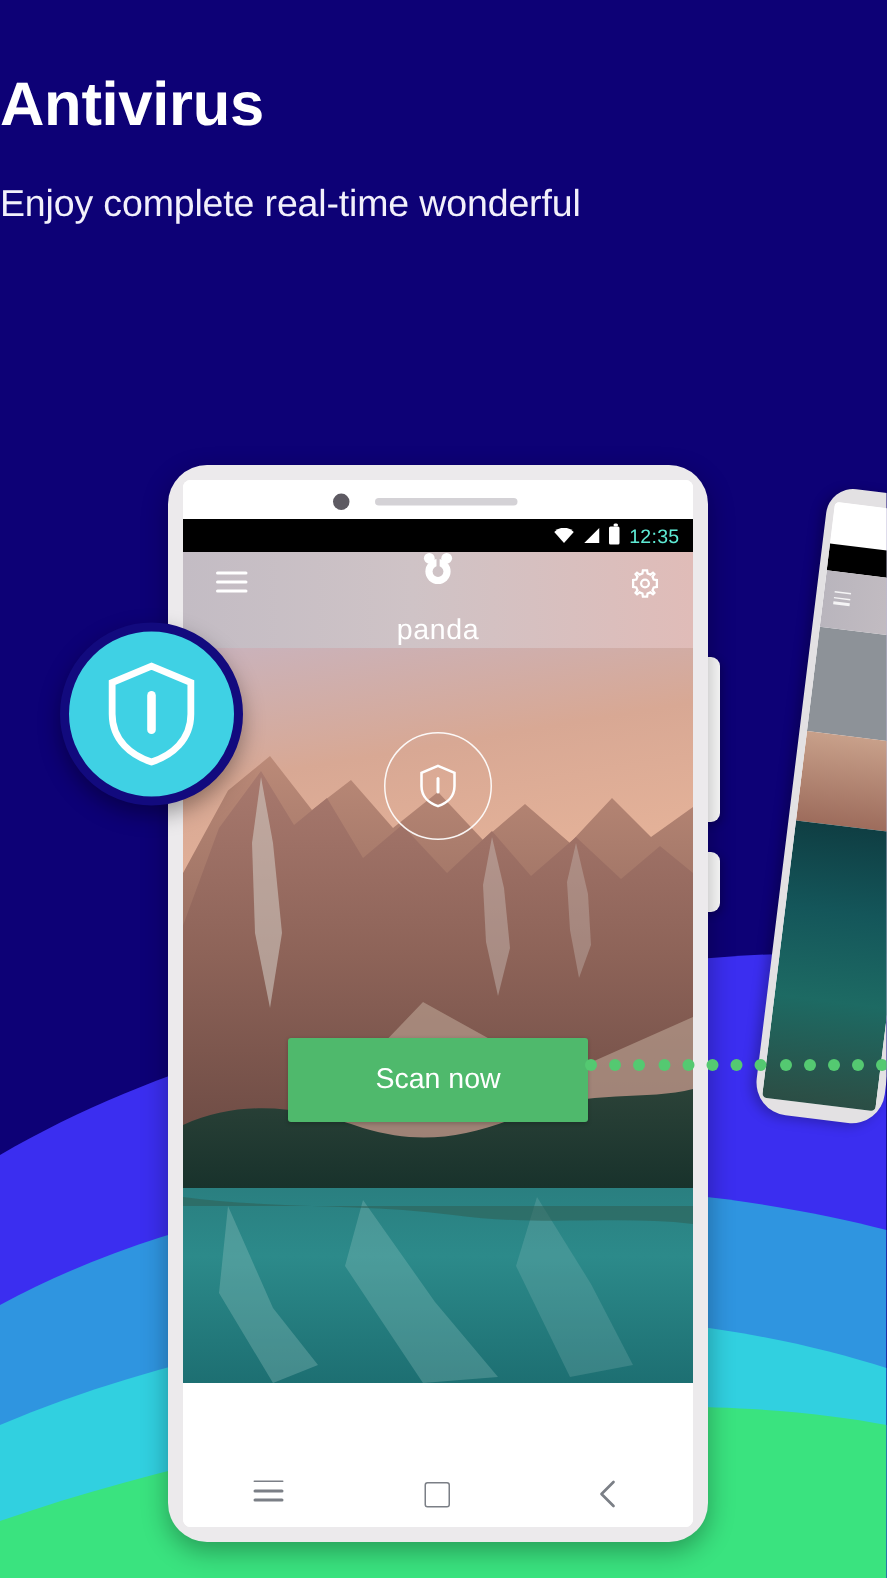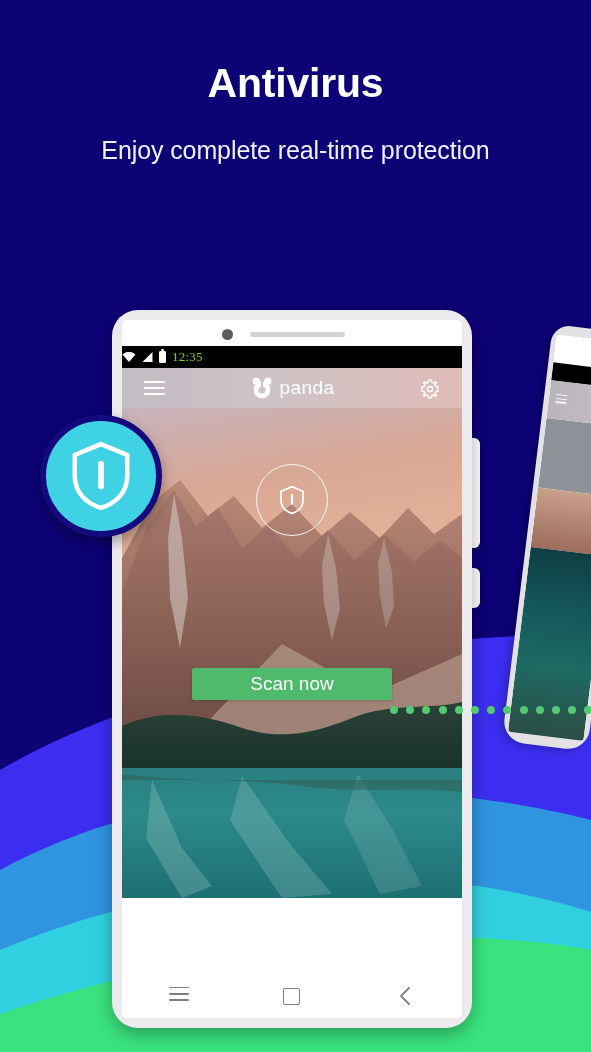--- a/index.html
+++ b/index.html
@@ -9,21 +9,21 @@
     background:#0d0176;
     position:relative;
   }
 
   
   .bg-waves{ position:absolute; left:0; top:0; width:591px; height:1052px; z-index:1; }
 
   
   .headline{
     position:absolute; left:0; top:0; width:591px; z-index:6;
-    text-align:center; padding-top:63px;
+    text-align:left; padding-top:49px;
   }
   .headline h1{
     font-size:41px; font-weight:bold; color:#ffffff;
     letter-spacing:-0.2px; line-height:1.0;
   }
   .headline p{
     margin-top:32px; font-size:25px; color:#f2f0fb; font-weight:normal;
     letter-spacing:-0.1px;
   }
 
@@ -96,37 +96,37 @@
     border-radius:50%; background:#5d5a62;
   }
   .speaker{
     position:absolute; left:128px; top:12px; width:95px; height:5px;
     border-radius:3px; background:#d4d2d6;
   }
 
   
   .statusbar{
     flex:0 0 22px; background:#000; display:flex; align-items:center;
-    gap:6px; padding-right:9px; color:#84cc16;font-family:Liberation Serif, serif;
+    justify-content:flex-end; gap:6px; padding-right:9px; color:#5eead4;
   }
   .statusbar .time{ font-size:13px; letter-spacing:.2px; }
   .ico-wifi{ width:14px; height:10px; position:relative; }
   .ico-sig{ width:11px; height:10px; }
   .ico-bat{ width:7px; height:12px; border:1.4px solid #fff; border-radius:1px; position:relative; background:#fff; }
   .ico-bat:before{ content:""; position:absolute; top:-3.4px; left:1.2px; width:3px; height:2px; background:#fff; border-radius:1px;}
 
   
   .appbar{
     flex:0 0 40px; position:relative;
     background:linear-gradient(90deg,#c3bcc4 0%,#cfc3c6 45%,#e0bcb8 100%);
     display:flex; align-items:center; justify-content:center;
   }
   .appbar .burger{ position:absolute; left:22px; top:13px; width:21px; }
   .appbar .burger span{ display:block; height:2px; background:#fff; margin-bottom:4px; border-radius:1px; }
-  .brand{ display:flex; align-items:center; gap:6px; }
+  .brand{ display:flex; align-items:center; gap:20px;flex-direction:column; }
   .brand-word{ color:#fff; font-size:19px; letter-spacing:.4px; }
   .gear{ position:absolute; right:20px; top:9px; width:24px; height:24px; }
 
   
   .screen{
     flex:1; position:relative; overflow:hidden;
   }
   .photo{ position:absolute; inset:0; }
 
   .shield-circle{
@@ -140,21 +140,21 @@
     color:#ffffff; font-size:21.5px; letter-spacing:.4px; z-index:3;
     text-shadow:0 1px 3px rgba(0,0,0,.35);
   }
   .scr-sub{
     position:absolute; left:0; right:0; top:222px; text-align:center;
     color:#f2f2f2; font-size:17px; z-index:3;
     text-shadow:0 1px 3px rgba(0,0,0,.35);
   }
   .scan-btn{
     position:absolute; left:50%; top:260px; transform:translateX(-50%);
-    width:200px; height:32px; border:0; border-radius:2px;
+    width:200px; height:56px; border:0; border-radius:2px;
     background:#4fb96c; color:#fff; font-size:19px; cursor:pointer;
     font-family:"Liberation Sans", sans-serif; z-index:4;
     box-shadow:0 1px 3px rgba(0,0,0,.2);
   }
   .chev-dbl{ position:absolute; bottom:14px; width:22px; height:26px; z-index:3; opacity:.9; }
   .chev-left{ left:20px; }
   .chev-right{ right:20px; }
 
   
   .navbar{
@@ -189,21 +189,21 @@
 <svg class="bg-waves" viewBox="0 0 591 1052" preserveAspectRatio="none">
   <rect x="0" y="0" width="591" height="1052" fill="#0d0176"></rect>
   <path d="M0,770 C120,700 260,672 400,648 C470,636 540,634 591,636 L591,1052 L0,1052 Z" fill="#3b2ef0"></path>
   <path d="M0,870 C130,800 270,786 400,792 C480,796 545,808 591,820 L591,1052 L0,1052 Z" fill="#2f95e0"></path>
   <path d="M0,950 C120,900 250,876 380,878 C470,880 540,896 591,912 L591,1052 L0,1052 Z" fill="#31d0e0"></path>
   <path d="M0,1014 C110,976 240,948 370,940 C460,934 540,940 591,950 L591,1052 L0,1052 Z" fill="#3ae37f"></path>
 </svg>
 
 <div class="headline">
   <h1>Antivirus</h1>
-  <p>Enjoy complete real-time protection</p>
+  <p>Enjoy complete real-time wonderful</p>
 </div>
 
 <div class="phone-right">
   <div class="scr">
     <div class="pr-top"></div>
     <div class="pr-status"></div>
     <div class="pr-header">
       <div class="burg">
         <span></span>
           <span></span>

